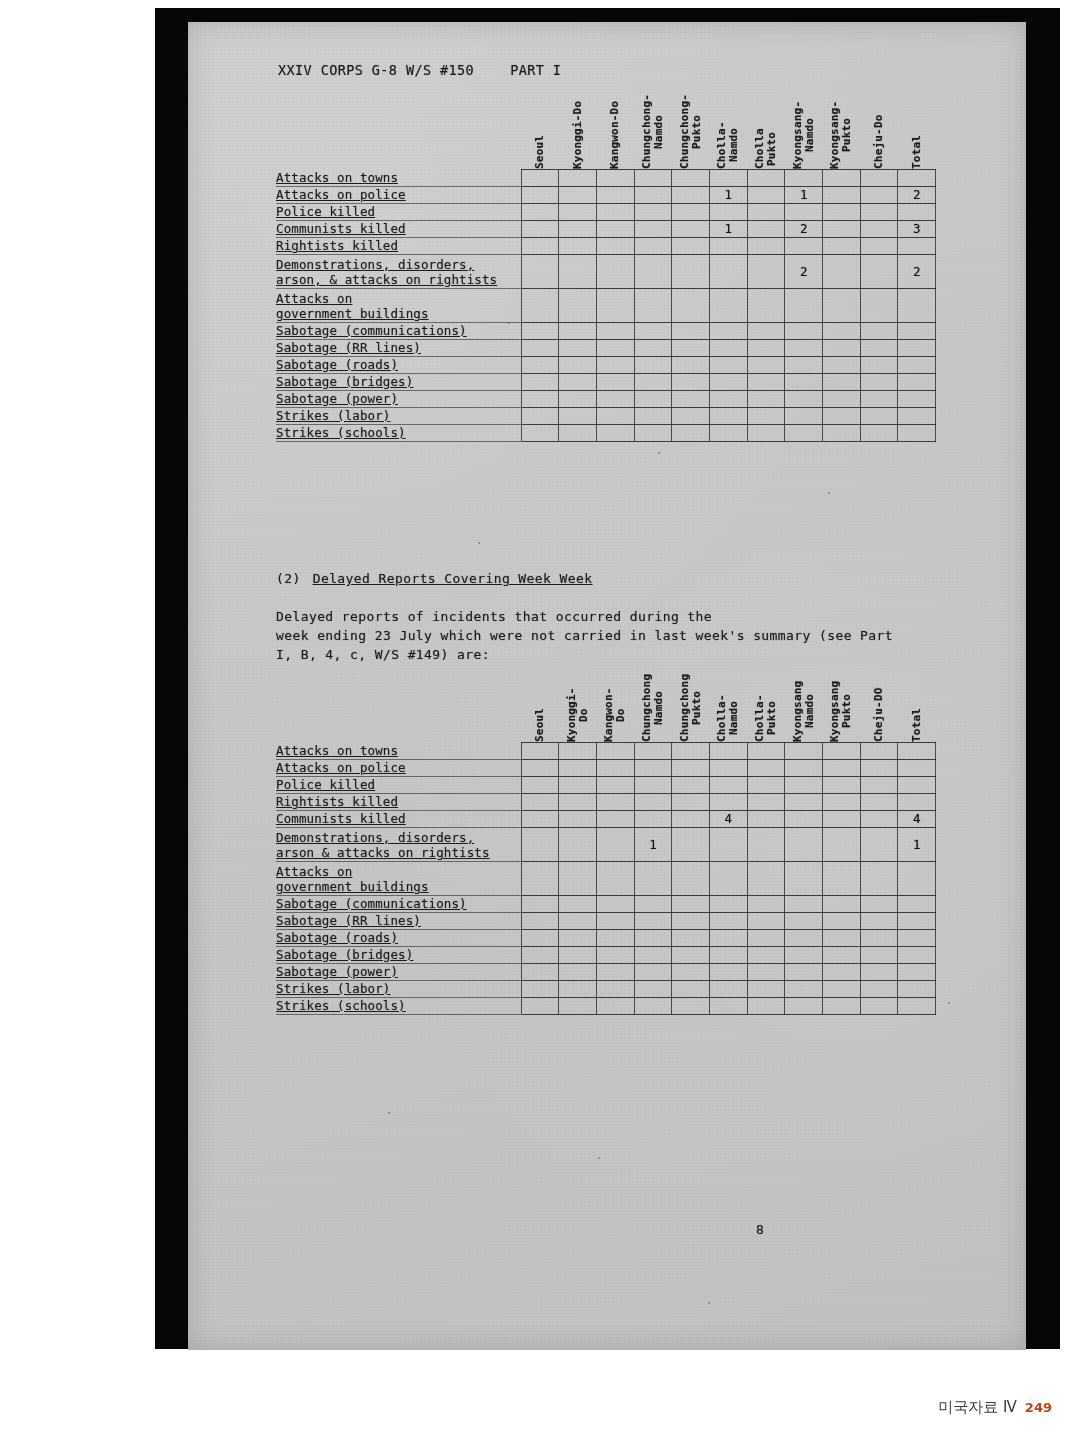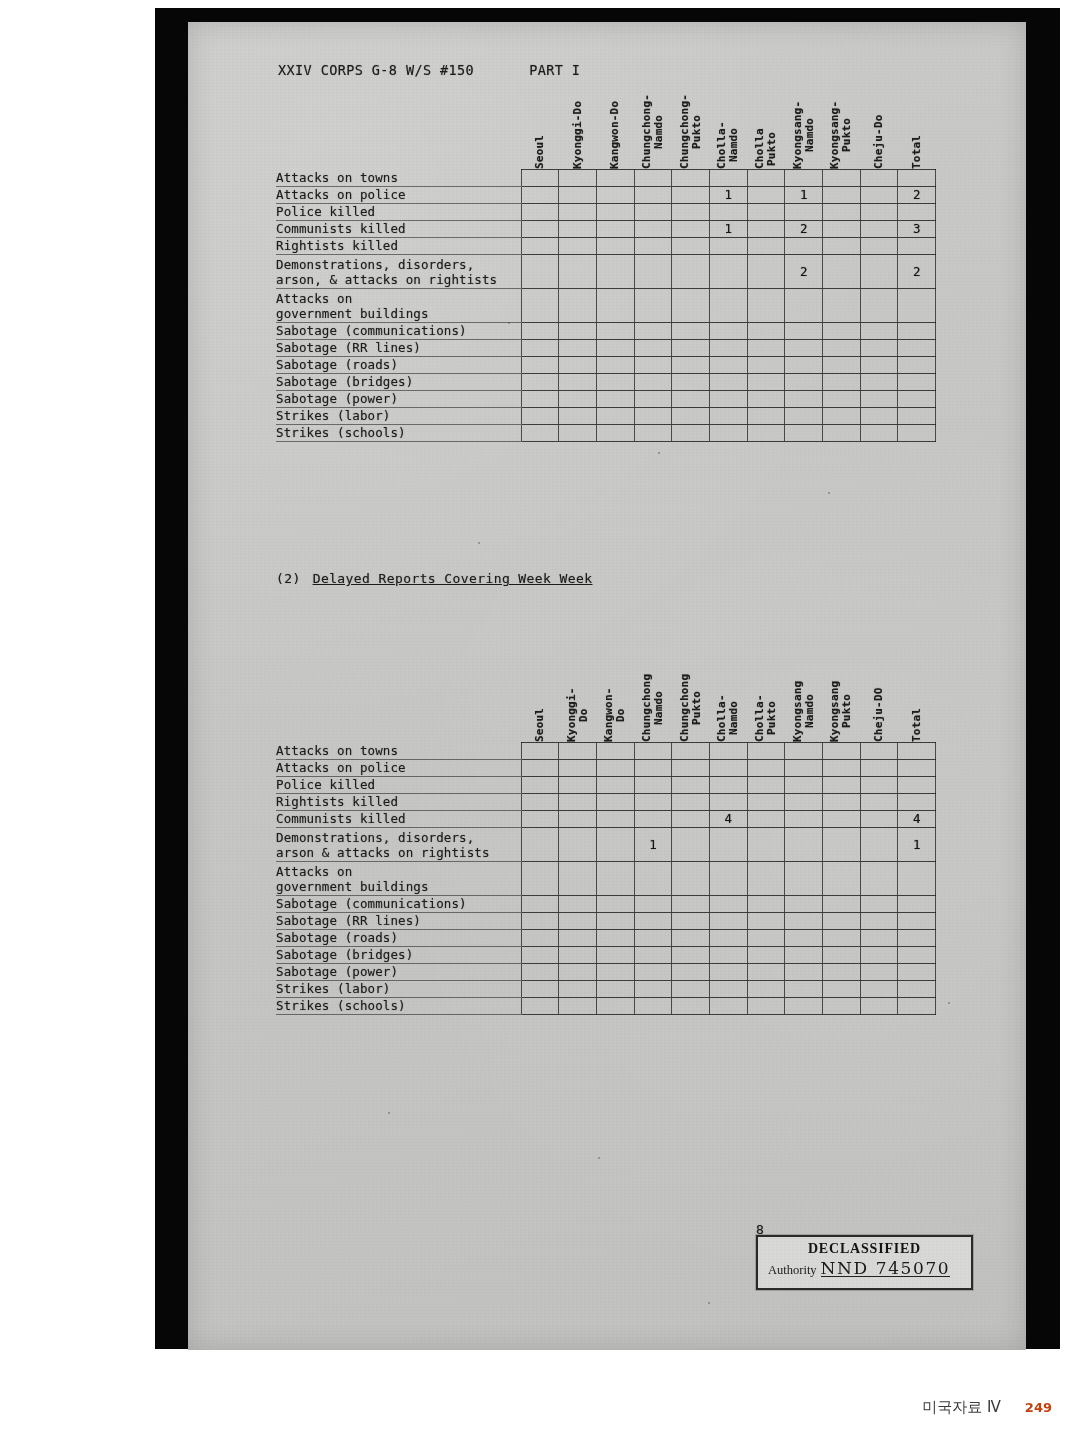--- a/index.html
+++ b/index.html
@@ -50,21 +50,21 @@
     color:#1d1d1d;
     letter-spacing:.4px;
     text-shadow:0 0 1px rgba(40,40,40,.55);
   }
 
   
   #doc-header {
     position:absolute; left:90px; top:40px;
     font-size:13.5px;
   }
-  #doc-header .part { margin-left:55px; }
+  #doc-header .part { margin-left:36px; }
 
   
   .table-block { position:absolute; left:88px; width:660px; }
   #table-block-1 { top:42px; }
   #table-block-2 { top:615px; }
 
   .tbl { width:100%; border-collapse:collapse; table-layout:fixed; }
   .tbl td, .tbl th { padding:0; border:0; }
 
   
@@ -98,20 +98,21 @@
     font-family:"DejaVu Sans Mono", monospace;
     font-size:12.5px;
     line-height:15.5px;
     color:#1d1d1d;
     letter-spacing:.1px;
     text-shadow:0 0 1px rgba(40,40,40,.5);
     padding-right:4px;
     white-space:pre-line;
     vertical-align:bottom;
     text-align:left;
+    text-decoration:underline;
   }
 
   .datarow td { height:17px; }
   .datarow.tall td { height:34px; }
 
   
   .grid td.cell {
     border-left:1px solid rgba(25,25,25,.72);
     border-bottom:1px solid rgba(25,25,25,.80);
     text-align:center;
@@ -177,21 +178,21 @@
     border-bottom:1px solid #222;
     line-height:16px;
   }
 
   
   #book-footer {
     position:absolute; right:28px; bottom:22px;
     font-family:"DejaVu Sans", sans-serif;
     color:#3a3a3a;
     font-size:15px;
-    display:flex; align-items:baseline; gap:24px;
+    display:flex; align-items:baseline; gap:8px;
   }
   #book-footer .pg { font-size:13px; font-weight:bold; color:#c2410c; }
 
   
   .speck { position:absolute; background:#4a4a4a; border-radius:50%; opacity:.5; }
 </style>
 </head>
 <body>
 
 <div id="scan-frame">
@@ -451,20 +452,23 @@
               <td class="cell last"></td>
             </tr>
           </tbody>
       </table>
     </div>
 
     <div id="section-heading" class="tw">
       <span class="num">(2)</span><span class="ttl">Delayed Reports Covering Week Week</span>
     </div>
 
+    <div id="section-para" class="tw">          Delayed reports of incidents that occurred during the
+week ending 23 July which were not carried in last week's summary (see Part
+I, B, 4, c, W/S #149) are:</div>
 
     <div class="table-block" id="table-block-2">
       <table class="tbl grid">
         <colgroup>
           <col class="lblcol">
           <col span="11" style="width:37.7px">
         </colgroup>
         <thead>
           <tr class="hdr-row">
             <th></th>
@@ -709,27 +713,20 @@
               <td class="cell"></td>
               <td class="cell"></td>
               <td class="cell last"></td>
             </tr>
           </tbody>
       </table>
     </div>
 
     <div id="page-number" class="tw">8</div>
 
-    <div id="declassified-stamp">
-      <div class="dc-title">DECLASSIFIED</div>
-      <div class="dc-auth">
-        <span>Authority</span>
-        <span class="hand">NND 745070</span>
-      </div>
-    </div>
 
     <span class="speck" style="left:320px;top:300px;width:2px;height:2px"></span>
     <span class="speck" style="left:470px;top:430px;width:2px;height:2px"></span>
     <span class="speck" style="left:640px;top:470px;width:2px;height:2px"></span>
     <span class="speck" style="left:200px;top:1090px;width:2px;height:2px"></span>
     <span class="speck" style="left:760px;top:980px;width:2px;height:2px"></span>
     <span class="speck" style="left:410px;top:1135px;width:2px;height:2px"></span>
     <span class="speck" style="left:520px;top:1280px;width:2px;height:2px"></span>
     <span class="speck" style="left:290px;top:520px;width:2px;height:2px"></span>
   </div>

